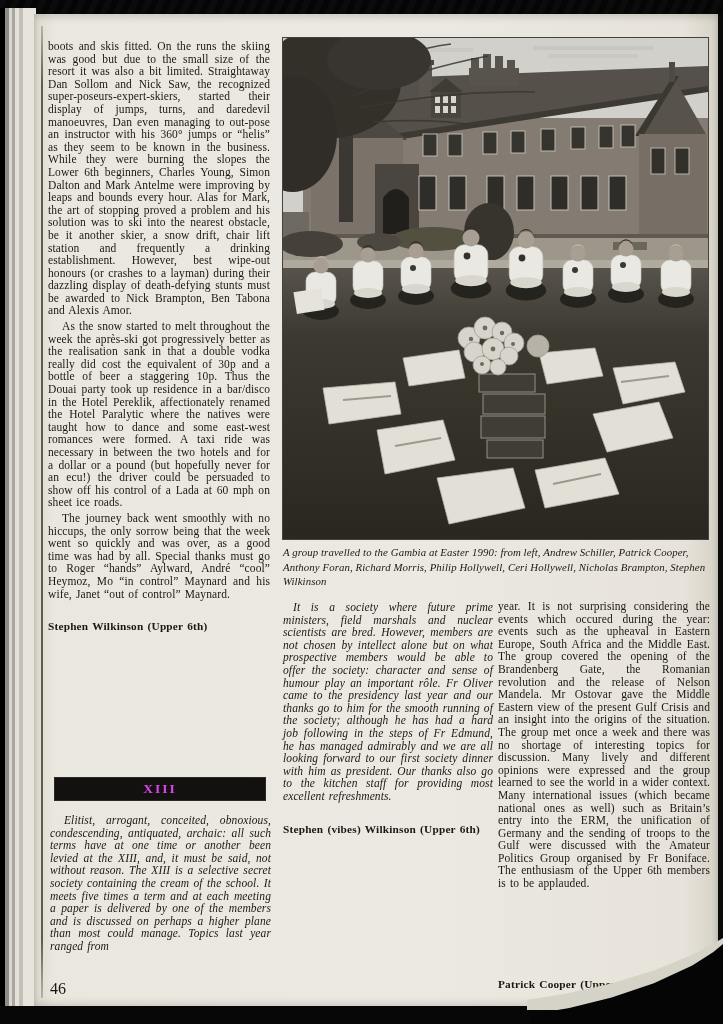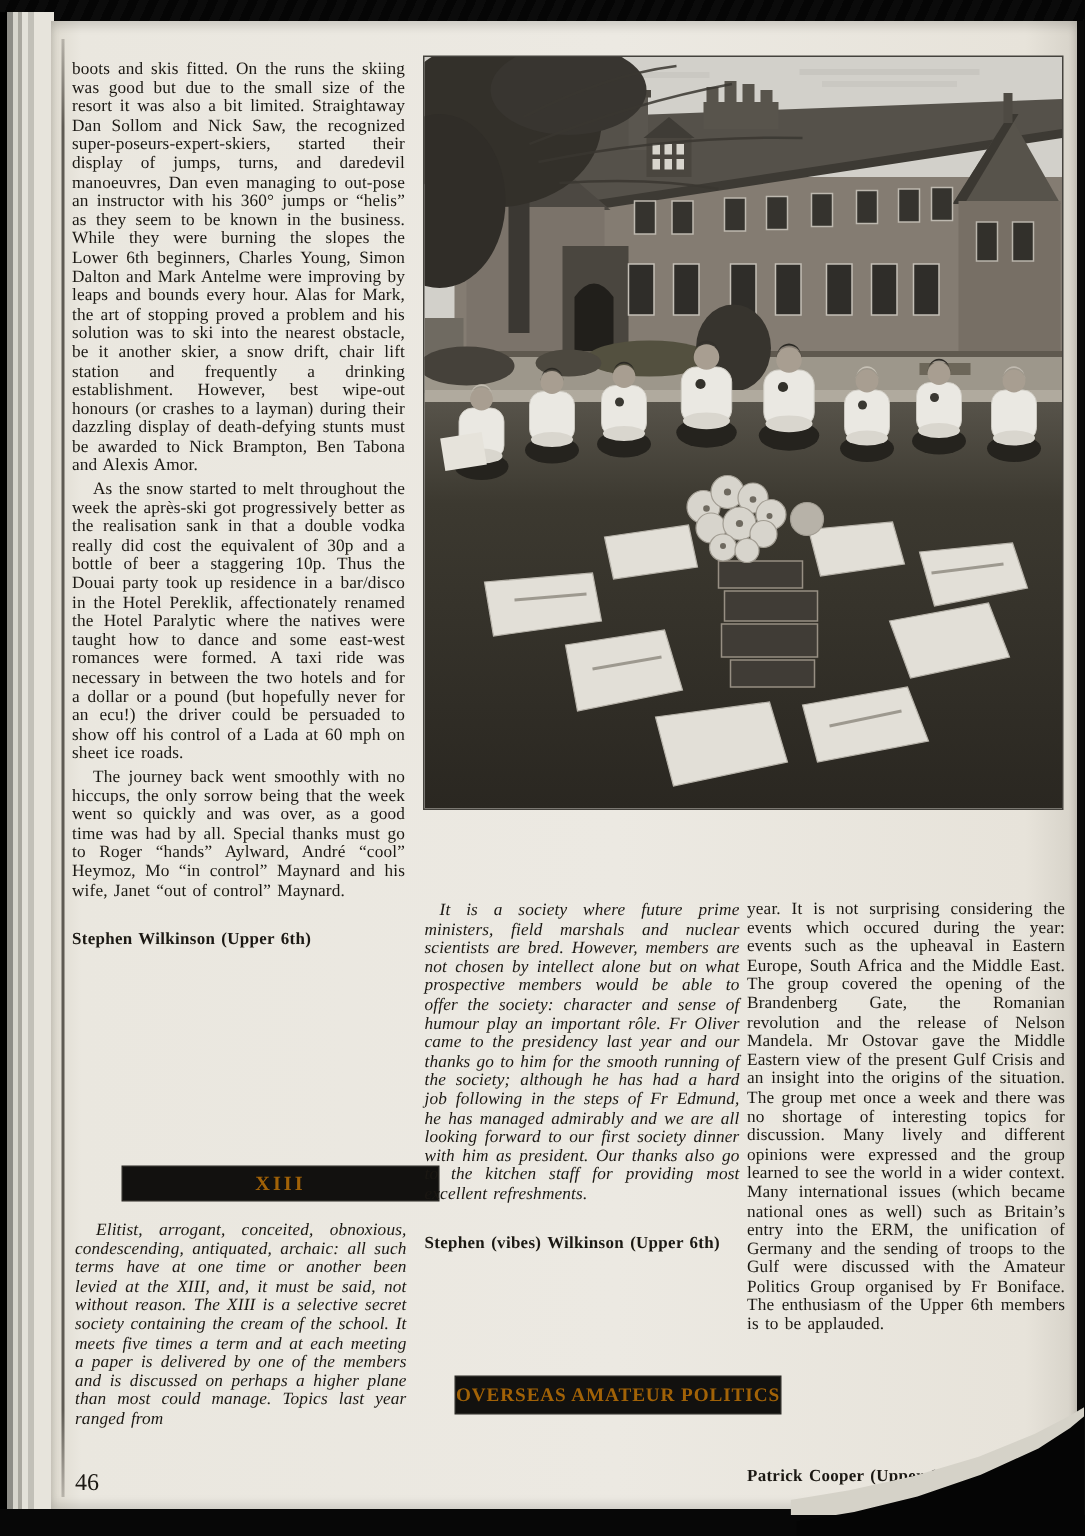--- a/index.html
+++ b/index.html
@@ -13,22 +13,22 @@
     background:linear-gradient(90deg,#ddd9ce 0,#eae7df 20px,#ece9e2 55%,#e7e3da 95%,#d6d2c8 100%);
     box-shadow:inset 0 4px 6px rgba(0,0,0,.12), inset 0 -4px 6px rgba(0,0,0,.10);}
   .gutter-line{position:absolute;left:7px;top:12px;width:2px;height:972px;
     background:linear-gradient(#b7b3aa 0,#5e5a52 6%,#5e5a52 94%,#b7b3aa 100%);}
   .col{position:absolute;text-align:justify;font-size:11.5px;line-height:12.6px;
        word-spacing:1.1px;letter-spacing:.1px;font-family:Liberation Serif, serif;}
   .col p{margin:0;}
   .col p + p{margin-top:3px;text-indent:14px;}
   .byline{font-weight:bold;margin-top:20px;font-size:11.3px;letter-spacing:.2px;}
   .italic{font-style:italic;}
-  .section-bar{position:absolute;background:#12110f;color:#a16207;text-align:center;
-       font-weight:bold;box-shadow:0 0 0 1px #2a2925;margin-left:27px;}
+  .section-bar{position:absolute;background:#12110f;color:#d946ef;text-align:center;
+       font-weight:bold;box-shadow:0 0 0 1px #2a2925;}
   .bar-xiii{left:21px;top:764px;width:210px;height:22px;font-size:13.5px;
        letter-spacing:2px;line-height:22px;}
   .bar-oap{left:243px;top:904px;width:216px;height:24px;font-size:12.8px;
        letter-spacing:.6px;line-height:24px;}
   .caption{position:absolute;left:249px;top:531px;width:424px;font-style:italic;
        font-size:10.8px;line-height:14.6px;letter-spacing:.1px;}
   .page-number{position:absolute;left:16px;top:966px;font-size:16px;}
   .photo-frame{position:absolute;left:249px;top:24px;width:425px;height:501px;
        outline:1px solid #44423d;background:#d2d0ca;}
   
@@ -236,27 +236,27 @@
               <circle cx="219" cy="295" r="2.2"></circle>
               <circle cx="188" cy="301" r="2.2"></circle>
             <circle cx="210" cy="311" r="2.4"></circle>
               <circle cx="230" cy="306" r="2"></circle>
               <circle cx="199" cy="326" r="2"></circle>
           </g>
         </g>
       </svg>
     </div>
 
+    <div class="caption">A group travelled to the Gambia at Easter 1990: from left, Andrew Schiller, Patrick Cooper, Anthony Foran, Richard Morris, Philip Hollywell, Ceri Hollywell, Nicholas Brampton, Stephen Wilkinson</div>
 
     <div class="col italic" style="left:249px;top:586px;width:210px;">
       <p style="text-indent:10px;margin-top:1px;">It is a society where future prime ministers, field marshals and nuclear scientists are bred. However, members are not chosen by intellect alone but on what prospective members would be able to offer the society: character and sense of humour play an important rôle. Fr Oliver came to the presidency last year and our thanks go to him for the smooth running of the society; although he has had a hard job following in the steps of Fr Edmund, he has managed admirably and we are all looking forward to our first society dinner with him as president. Our thanks also go to the kitchen staff for providing most excellent refreshments.</p>
       <div class="byline" style="font-style:normal;">Stephen (vibes) Wilkinson (Upper 6th)</div>
     </div>
 
-    <div class="section-bar bar-oap">OVERSEAS AMATEUR POLITICS</div>
 
 
     <div class="col" style="left:464px;top:586px;width:212px;">
       <p>year. It is not surprising considering the events which occured during the year: events such as the upheaval in Eastern Europe, South Africa and the Middle East. The group covered the opening of the Brandenberg Gate, the Romanian revolution and the release of Nelson Mandela. Mr Ostovar gave the Middle Eastern view of the present Gulf Crisis and an insight into the origins of the situation. The group met once a week and there was no shortage of interesting topics for discussion. Many lively and different opinions were expressed and the group learned to see the world in a wider context. Many international issues (which became national ones as well) such as Britain’s entry into the ERM, the unification of Germany and the sending of troops to the Gulf were discussed with the Amateur Politics Group organised by Fr Boniface. The enthusiasm of the Upper 6th members is to be applauded.</p>
     </div>
     <div class="col" style="left:464px;top:948px;width:212px;">
       <div class="byline" style="margin-top:16px;">Patrick Cooper (Upper 6th)</div>
     </div>
   </div>
 

